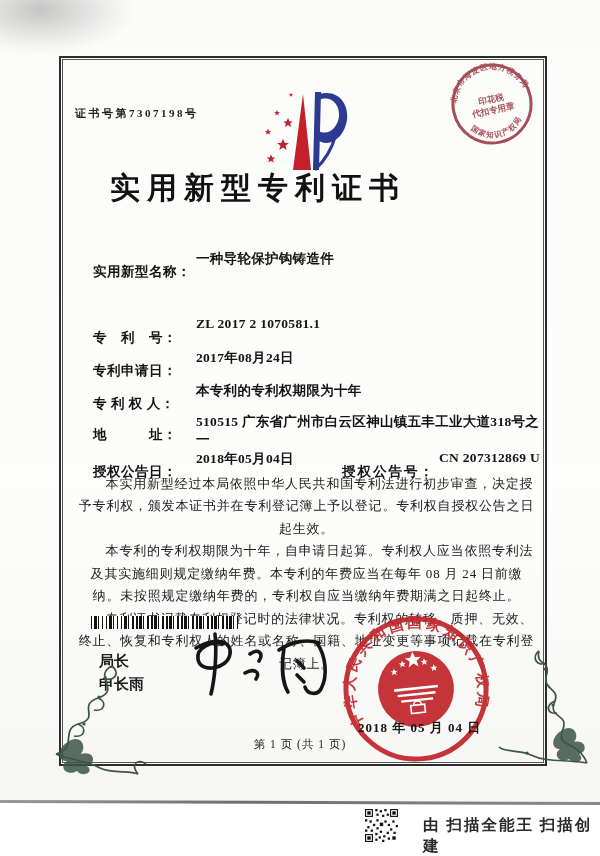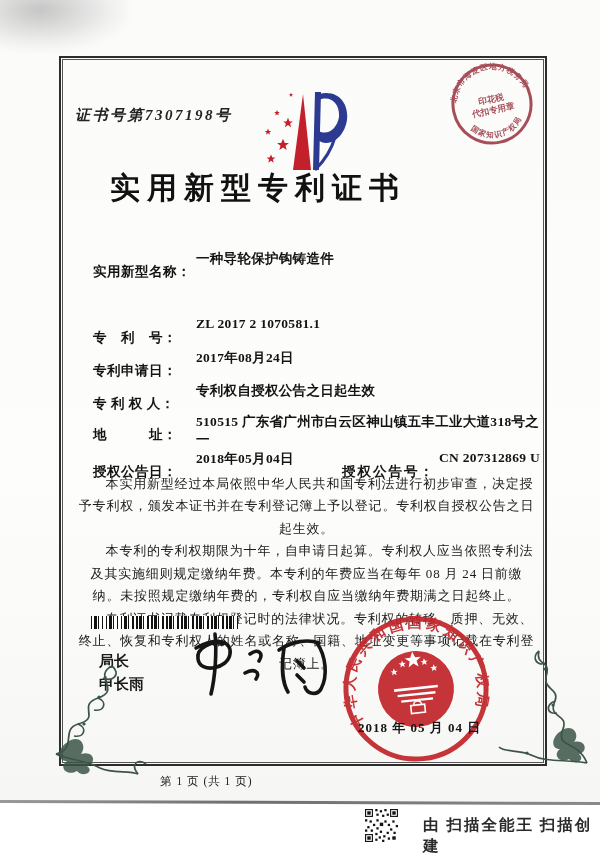--- a/index.html
+++ b/index.html
@@ -20,21 +20,21 @@
   }
   .frame{
     position:absolute;left:59px;top:56px;width:484px;height:706px;
     border:2.5px solid #2d2d2d;
   }
   .frame::after{
     content:"";position:absolute;inset:1px;border:1px solid #555;
   }
   .cert-no{
     position:absolute;left:75px;top:106px;
-    font-size:15px;font-weight:bold;letter-spacing:2.5px;color:#222;font-style:italic;
+    font-size:11px;font-weight:bold;letter-spacing:2.5px;color:#222;
   }
   .logo{position:absolute;left:256px;top:82px;width:92px;height:94px;}
   .title{
     position:absolute;left:60px;top:168px;width:396px;text-align:center;
     font-size:30px;font-weight:bold;letter-spacing:7px;color:#111;
   }
   .row{
     position:absolute;left:93px;display:flex;align-items:flex-start;
     font-size:13.5px;font-weight:bold;color:#141414;width:447px;
   }
@@ -54,21 +54,21 @@
   }
   .signer-title{position:absolute;left:99px;top:652px;font-size:15px;font-weight:bold;}
   .signer-name{position:absolute;left:99px;top:675px;font-size:15px;font-weight:bold;}
   .signature{position:absolute;left:178px;top:628px;width:175px;height:72px;}
   .seal{position:absolute;left:340px;top:613px;width:152px;height:152px;transform:rotate(-6deg);opacity:.93;}
   .seal-date{
     position:absolute;left:347px;top:719px;width:145px;text-align:center;
     font-size:13px;font-weight:bold;color:#161616;letter-spacing:1px;
   }
   .page-footer{
-    position:absolute;left:160px;top:774px;width:280px;
+    position:absolute;left:160px;top:737px;width:280px;text-align:center;
     font-size:11.5px;color:#222;letter-spacing:1px;
   }
   .orn-left{position:absolute;left:42px;top:664px;width:112px;height:112px;}
   .orn-right{position:absolute;left:497px;top:643px;width:96px;height:122px;}
   .stamp{position:absolute;left:449px;top:61px;width:86px;height:86px;transform:rotate(-12deg);opacity:.85;}
   .paper-edge{
     position:absolute;left:-4px;top:801px;width:610px;height:2.5px;
     background:linear-gradient(90deg,#9a9a9a,#6f6f6f 40%,#8a8a8a);
     transform:rotate(.2deg);
   }
@@ -116,21 +116,21 @@
   <div class="row" style="top:316px">
     <span class="lab">专　利　号：</span>
     <span class="val">ZL 2017 2 1070581.1</span>
   </div>
   <div class="row" style="top:349px">
     <span class="lab">专利申请日：</span>
     <span class="val">2017年08月24日</span>
   </div>
   <div class="row" style="top:382px">
     <span class="lab">专 利 权 人：</span>
-    <span class="val">专利权自授权公告之日起生效</span>
+    <span class="val">本专利的专利权期限为十年</span>
   </div>
   <div class="row" style="top:413px">
     <span class="lab">地　　　址：</span>
     <span class="val">510515 广东省广州市白云区神山镇五丰工业大道318号之一</span>
   </div>
   <div class="row" style="top:450px">
     <span class="lab">授权公告日：</span>
     <span class="val">2018年05月04日</span>
     <span class="grant">
       <span class="lab">授权公告号：</span>

